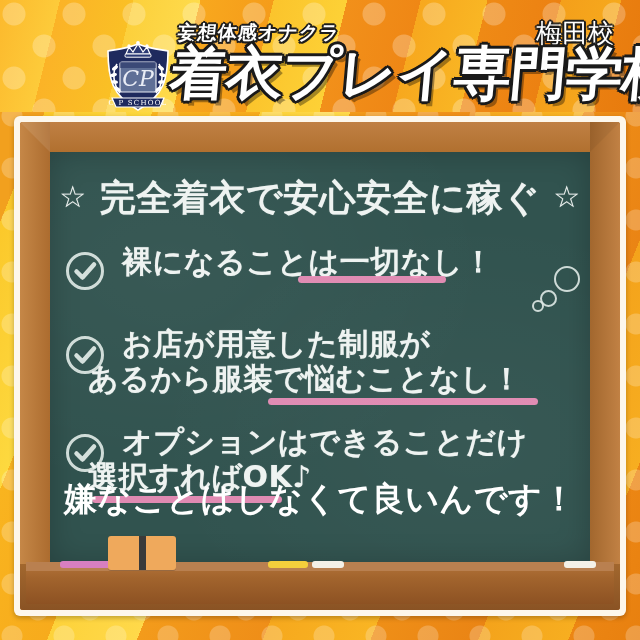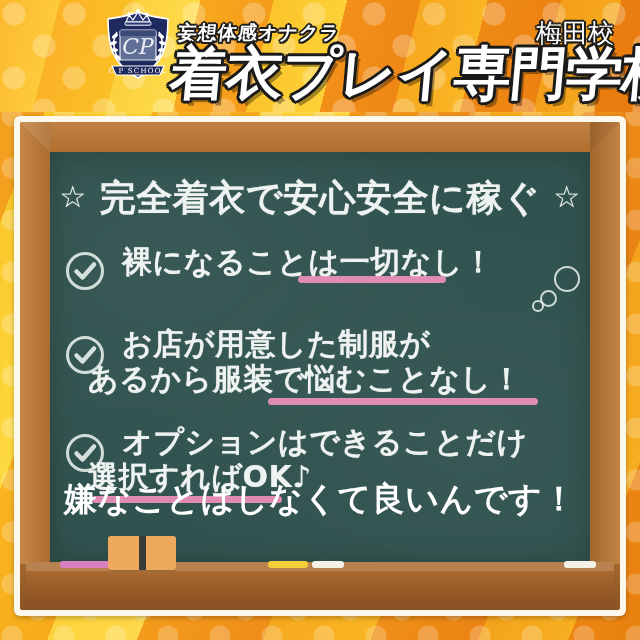--- a/index.html
+++ b/index.html
@@ -56,21 +56,21 @@
   .hdr-dots{
     position:absolute;inset:0;
     background-image:
       radial-gradient(circle at 14px 14px, rgba(255,255,255,0.25) 11px, rgba(255,255,255,0) 12px),
       radial-gradient(circle at 44px 46px, rgba(255,255,255,0.25) 11px, rgba(255,255,255,0) 12px);
     background-size:60px 64px,60px 64px;
   }
 
   
   .crest{
-    position:absolute;left:98px;top:6px;width:80px;height:78px;
+    position:absolute;left:98px;top:38px;width:80px;height:78px;
   }
   .crest svg{display:block;}
 
   .hdr-text{position:absolute;left:170px;top:14px;width:460px;height:96px;}
   .hdr-sub{
     position:absolute;left:8px;top:6px;
     font-size:19px;font-weight:bold;letter-spacing:1px;
     color:#ffffff;
     -webkit-text-stroke:0px;
     text-shadow:

